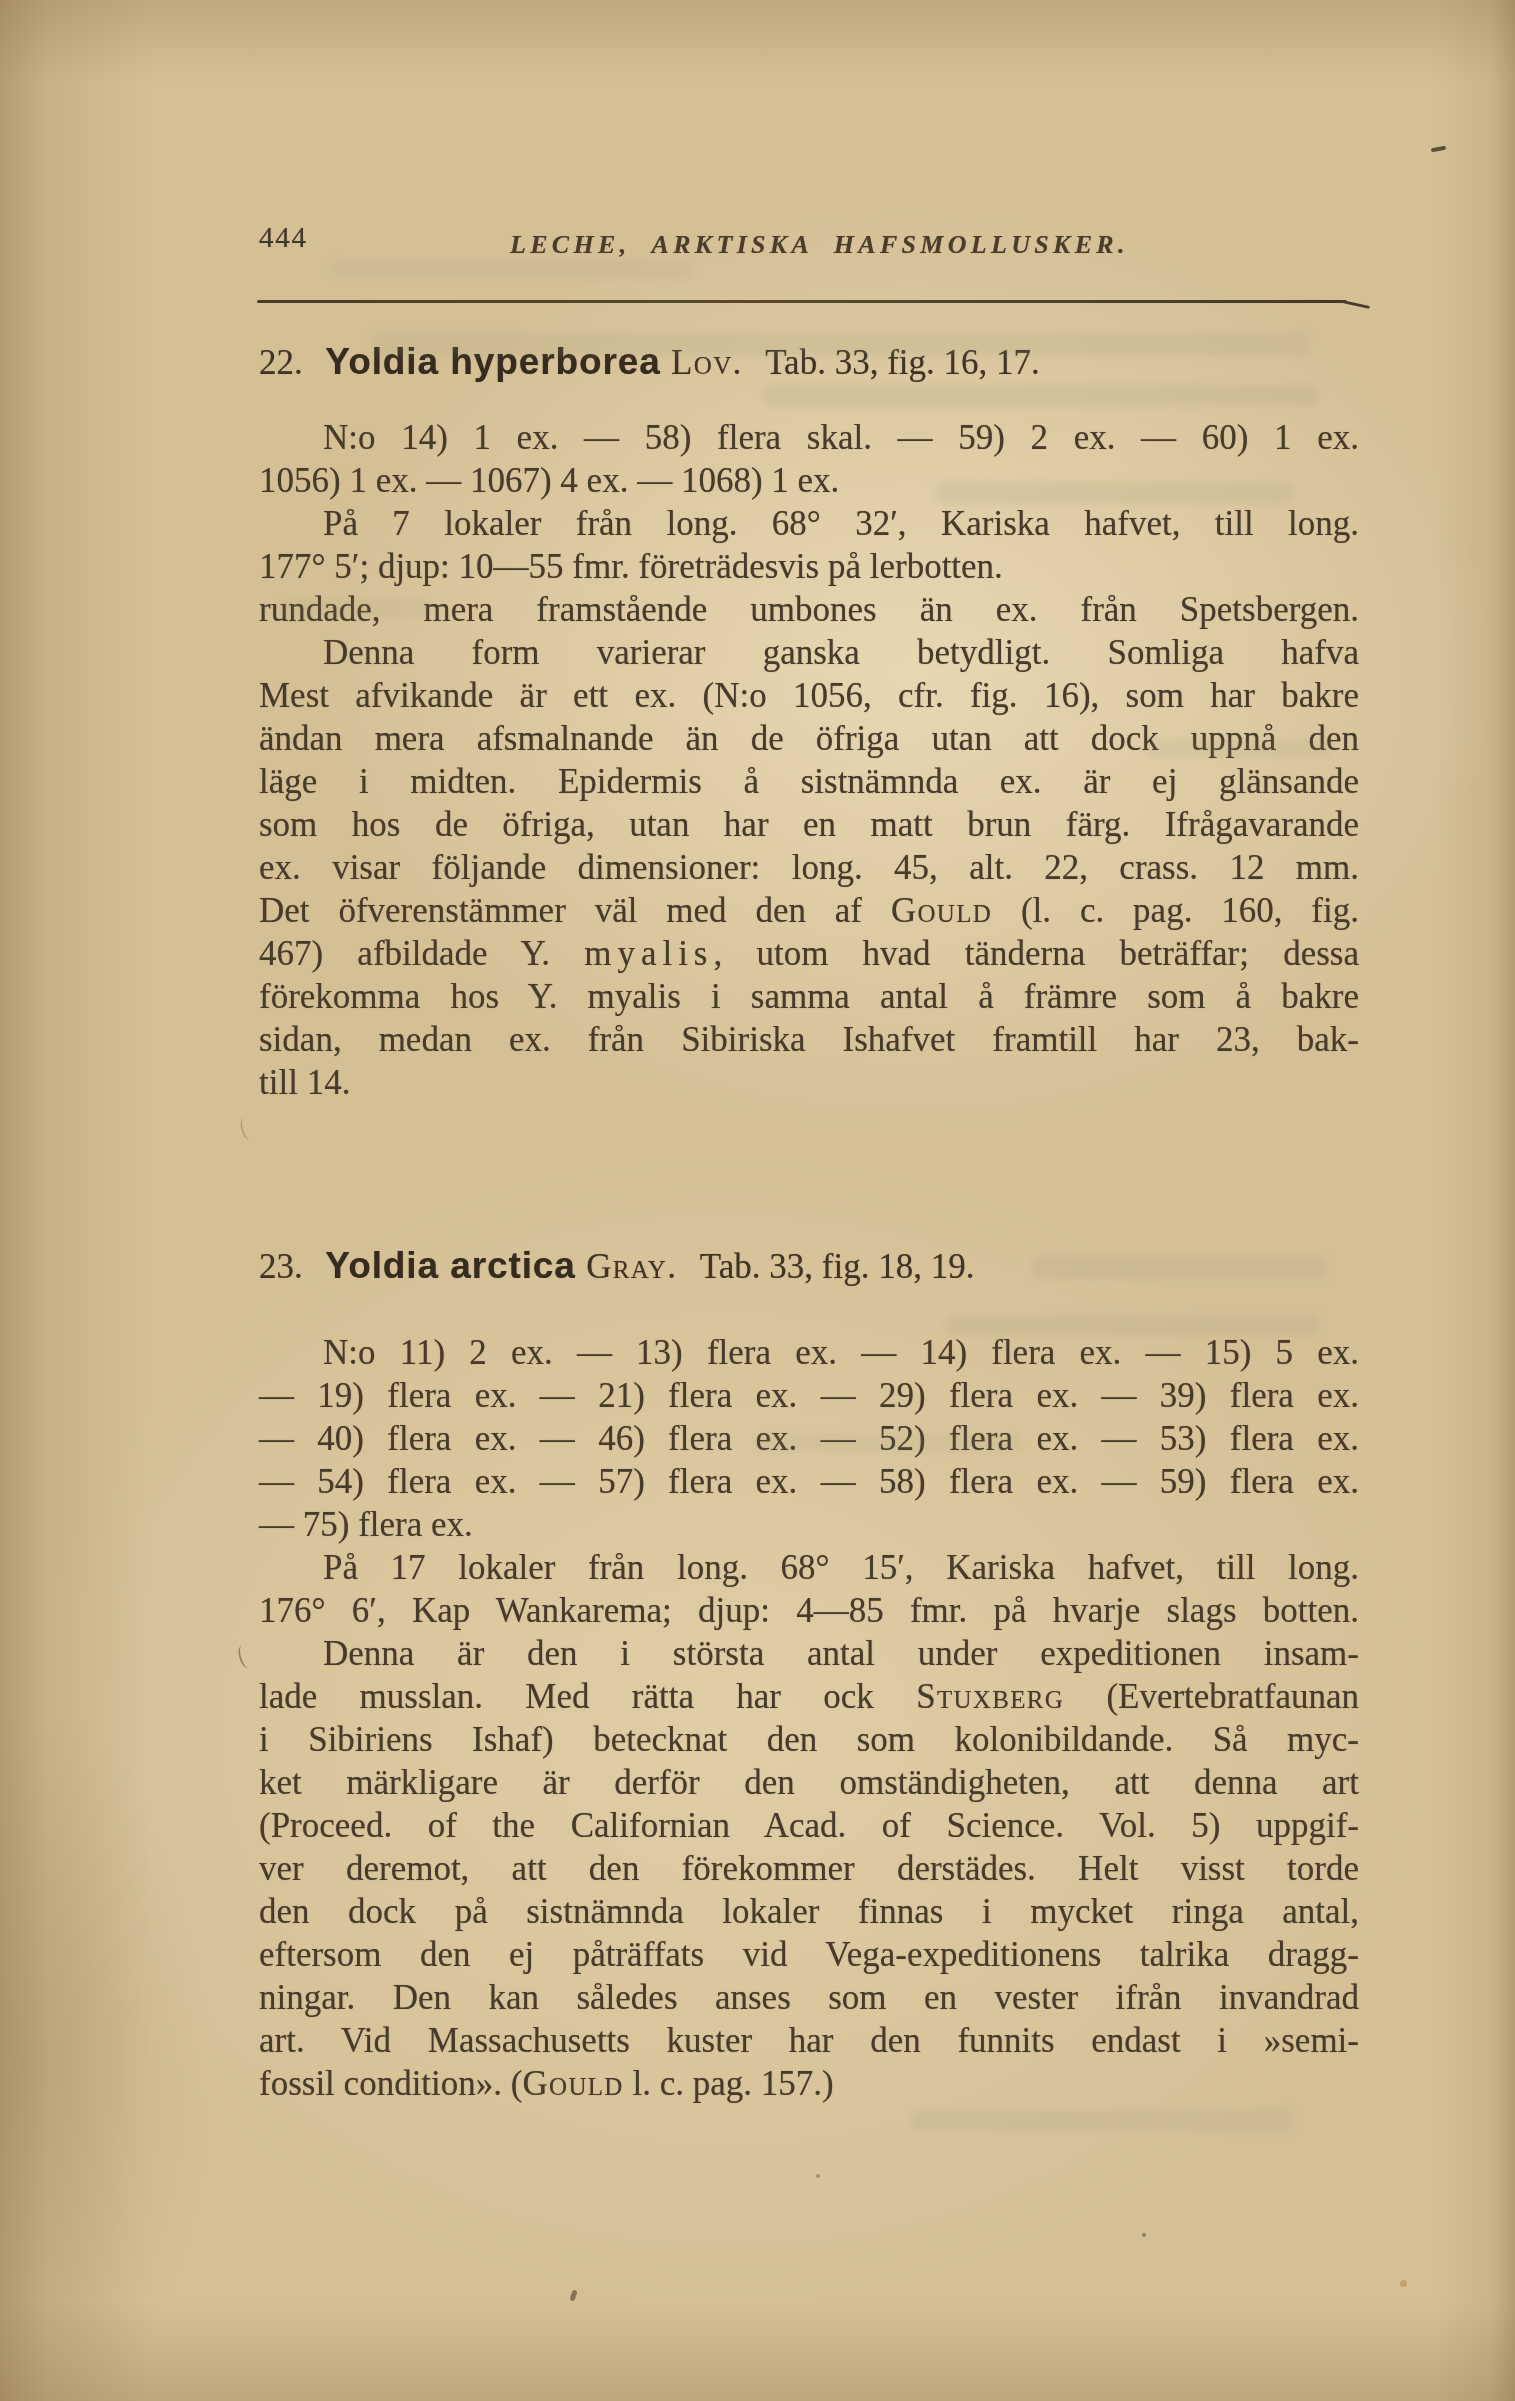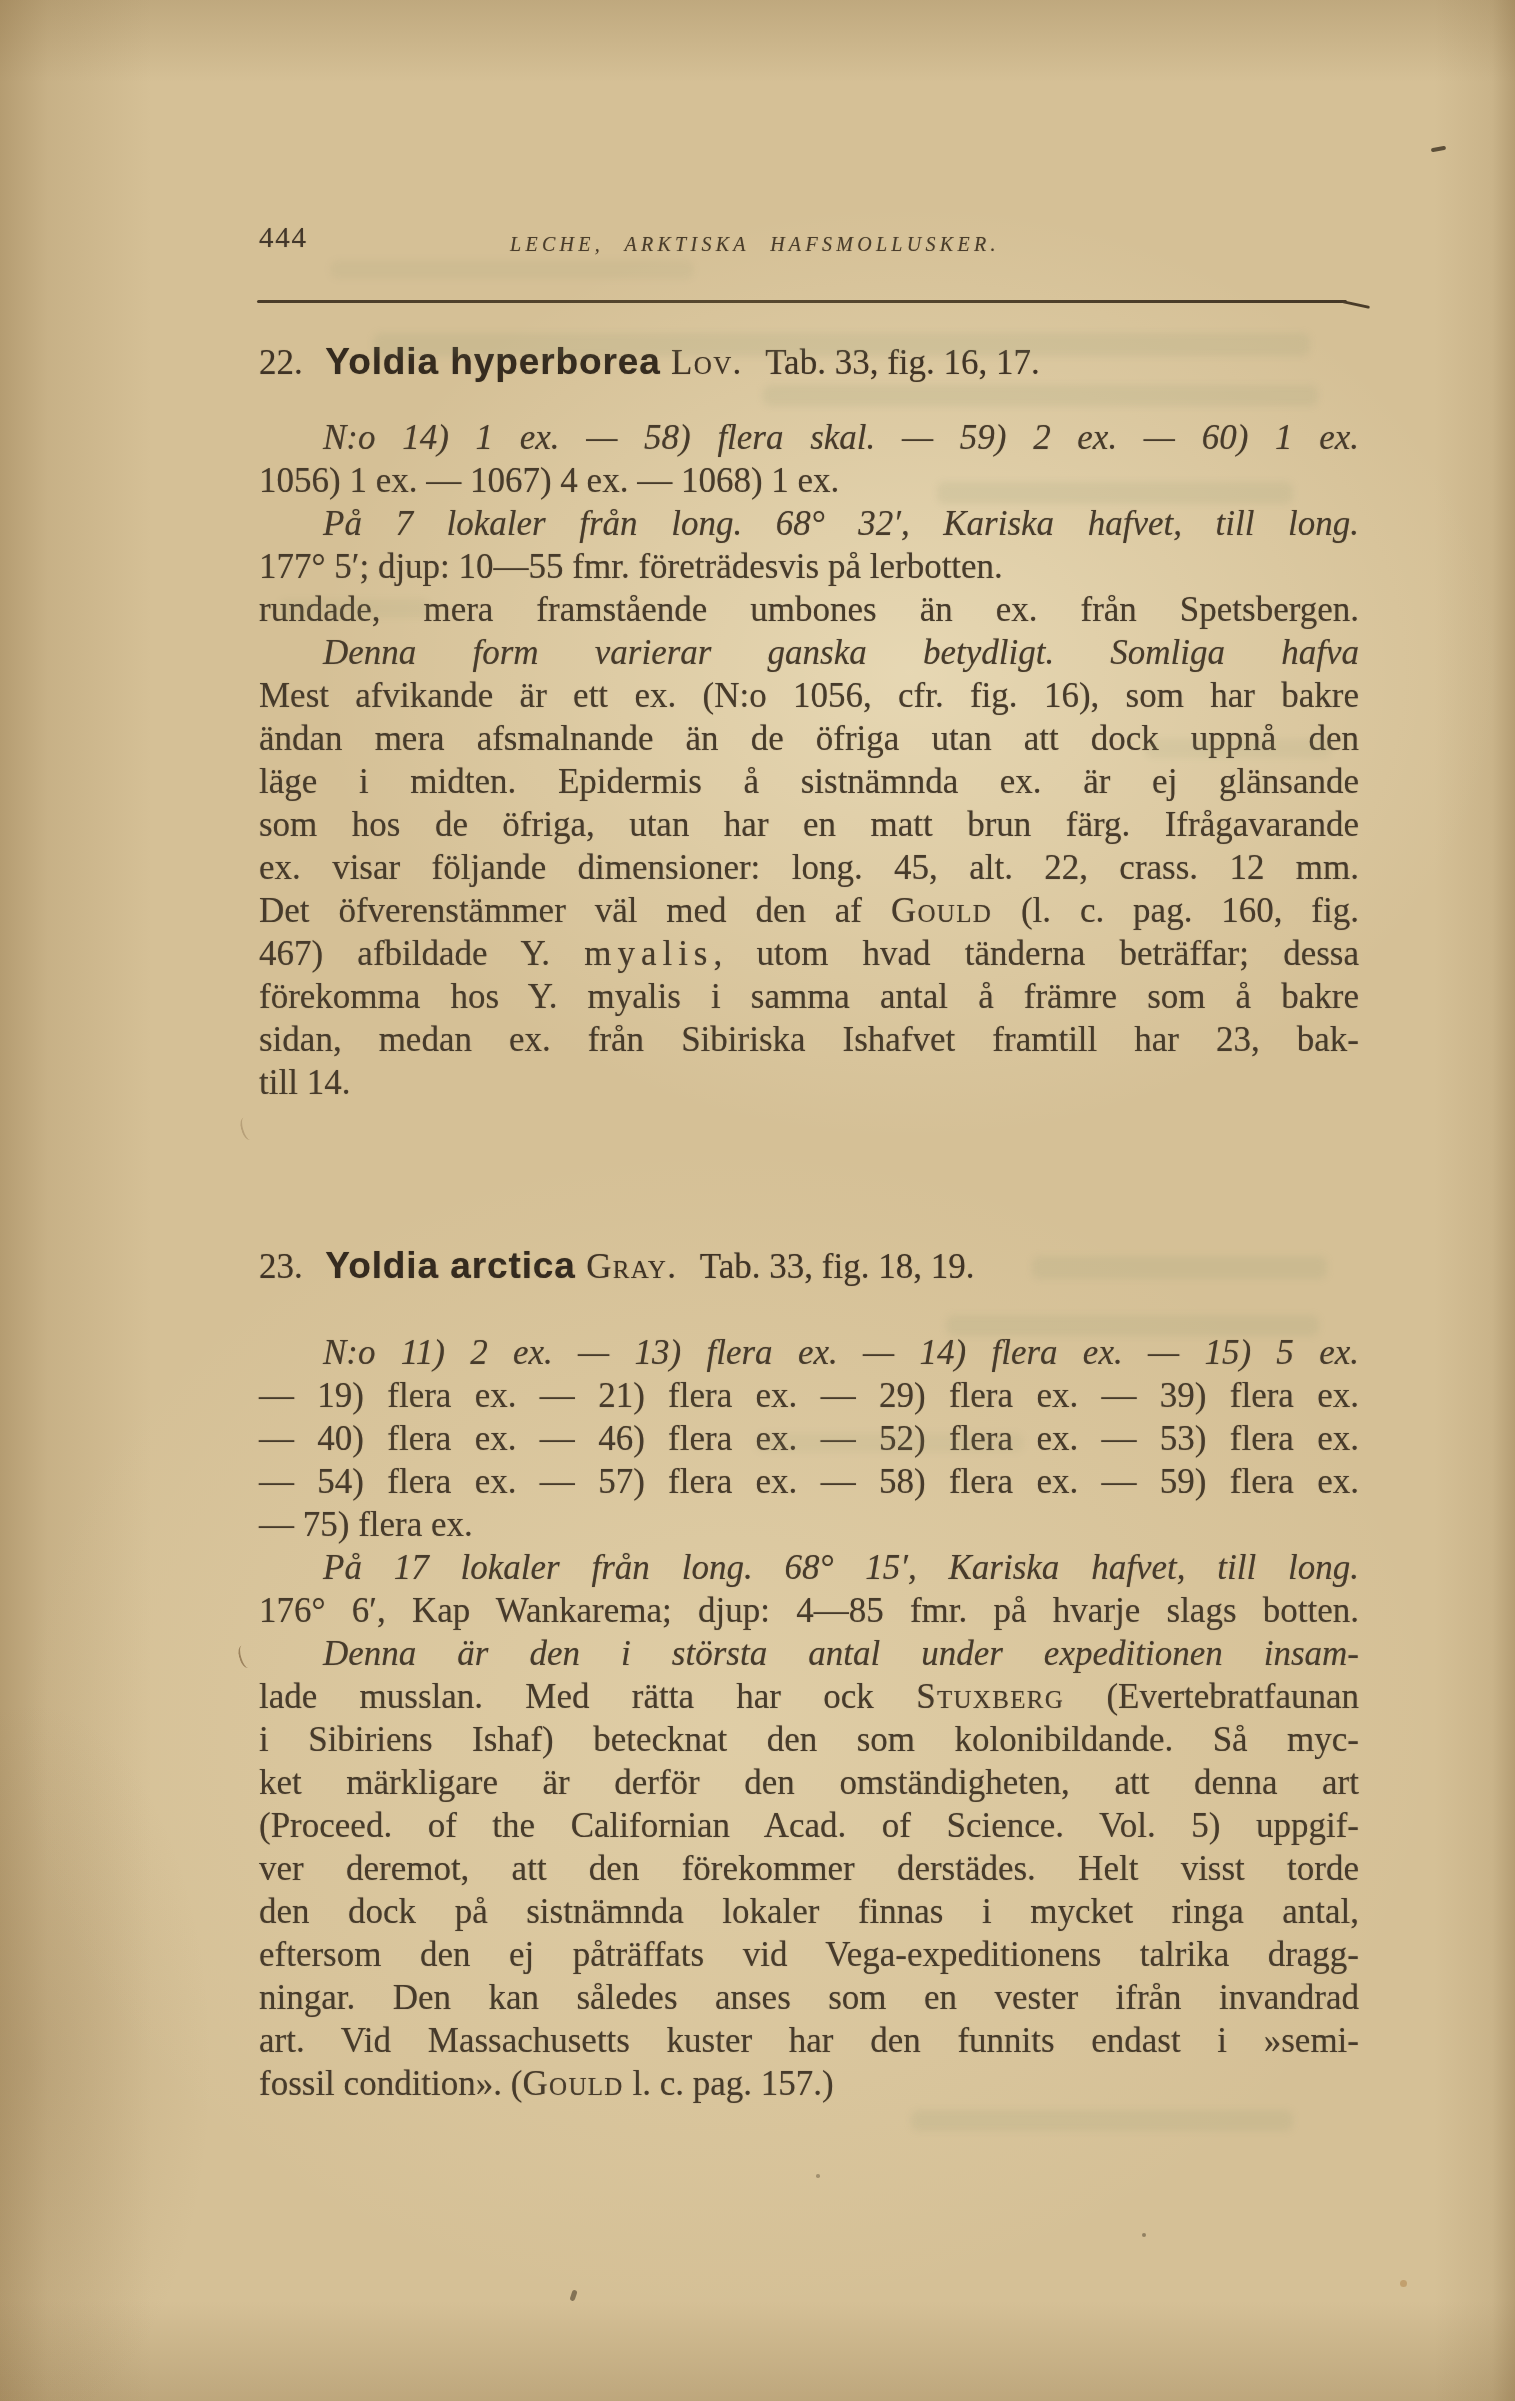--- a/index.html
+++ b/index.html
@@ -19,22 +19,22 @@
     color:#45392a;
   }
   
   .pagenum{
     position:absolute;left:259px;top:215px;height:45px;line-height:45px;
     font-size:29px;letter-spacing:1.7px;color:#43372a;
     text-shadow:0 0 1px rgba(67,55,40,.5);
   }
   .runtitle{
     position:absolute;left:510px;top:227px;height:35px;line-height:35px;
-    font-size:20px;font-style:italic;letter-spacing:4.3px;word-spacing:11.3px;
-    color:#4a3d2b;text-shadow:0 0 0.9px rgba(74,61,43,.45);
+    font-size:26px;font-style:italic;letter-spacing:4.3px;word-spacing:11.3px;
+    color:#4a3d2b;text-shadow:0 0 0.9px rgba(74,61,43,.45);font-weight:bold;
   }
   .rule{
     position:absolute;left:257px;top:300px;width:1090px;height:2.6px;
     background:linear-gradient(90deg,#4a3c29 0%,#57482f 45%,#453827 100%);
     border-radius:1.7px;
   }
   .rule::after{
     content:"";position:absolute;right:-22.6px;top:2.6px;width:28px;height:2.6px;
     background:#4a3c29;border-radius:1.7px;transform:rotate(12deg);
   }
@@ -55,21 +55,21 @@
     margin:0 10.4px 0 22.6px;color:#352b1f;
   }
   .sec-heading .sc{margin-right:22.6px;}
   .tline{
     height:43px;line-height:43px;font-size:35px;
     text-align:justify;text-align-last:justify;
     white-space:normal;color:#473b2b;
     text-shadow:0 0 1px rgba(71,59,43,.5);
   }
   .tline.last{text-align-last:left;}
-  .tline.ind{padding-left:64px;box-sizing:border-box;font-style:italic;}
+  .tline.ind{padding-left:64px;box-sizing:border-box;}
   .sc{font-variant:small-caps;letter-spacing:1.3px;}
   .sp{letter-spacing:6px;}
   
   .ghost{
     position:absolute;background:rgba(148,152,114,.15);
     filter:blur(3.5px);border-radius:7.8px;pointer-events:none;
   }
   .speck{position:absolute;background:#3f3322;pointer-events:none;}
   .margin-mark{
     position:absolute;width:9.5px;height:22.6px;border-left:2.6px solid rgba(96,66,34,.5);

